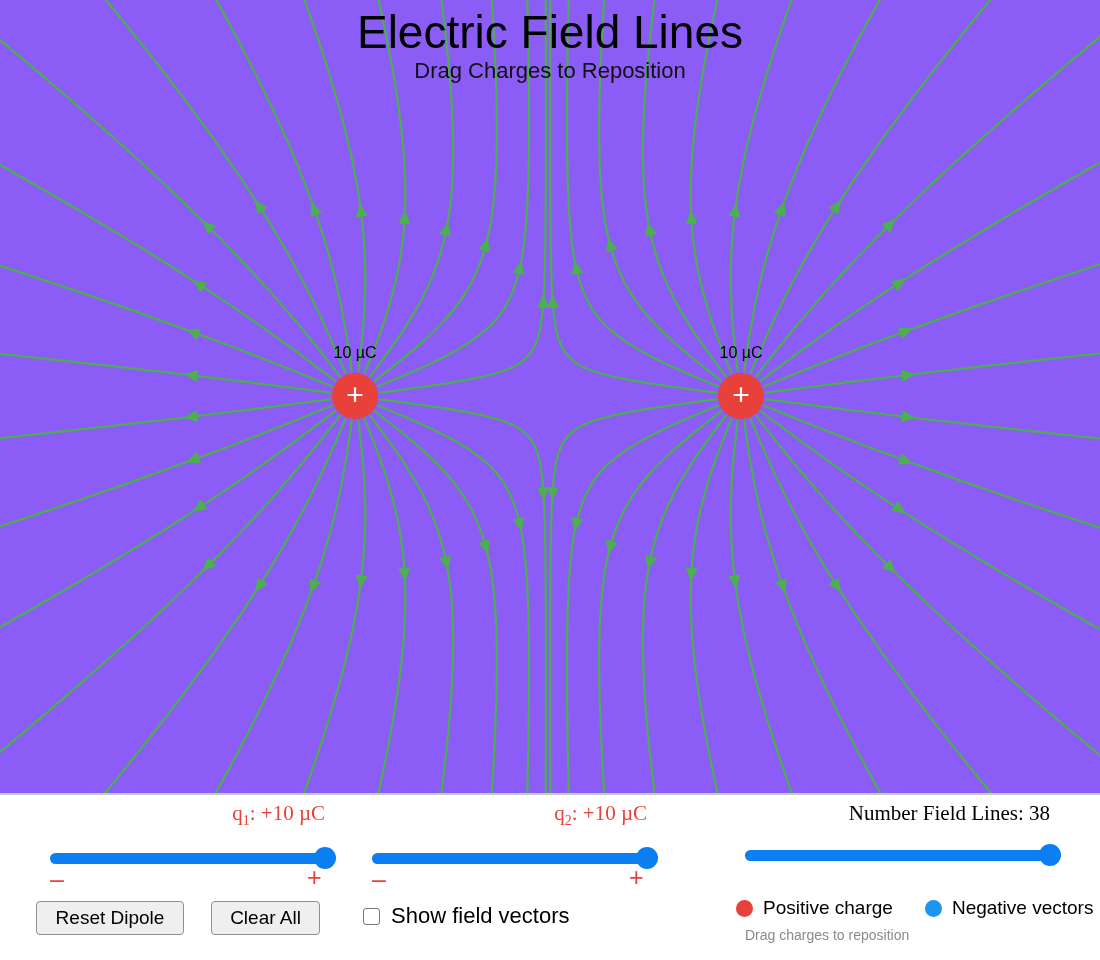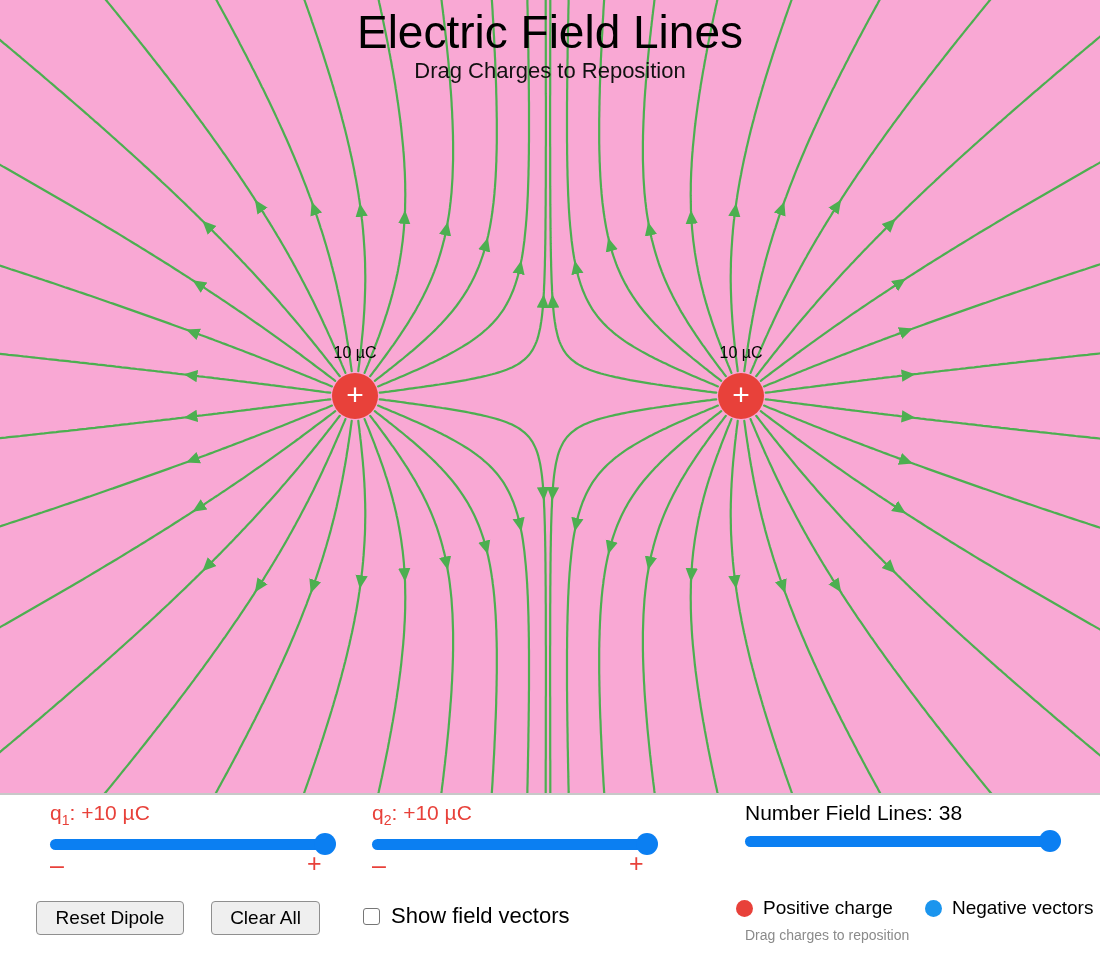--- a/index.html
+++ b/index.html
@@ -60,24 +60,24 @@
 
   
   #controls {
     position: absolute; left: 0; top: 797px;
     width: 1100px; height: 163px;
     background: #ffffff;
   }
 
   .slider-group { position: absolute; }
   .slider-label {
-    text-align: left; font-size: 21px;
-    font-family: Liberation Sans, sans-serif;
+    text-align: right; font-size: 21px;
+    font-family: Liberation Serif, serif;
     white-space: nowrap;
-    margin-bottom: 5px;
+    margin-bottom: 18px;
   }
   .slider-label .sub { font-size: 14px; vertical-align: sub; }
   .track-wrap { position: relative; height: 22px; }
   .track {
     position: absolute; top: 6px; left: 0;
     height: 11px; border-radius: 6px;
     background: #0b7ff2;
   }
   .thumb {
     position: absolute; top: 0;
@@ -123,21 +123,21 @@
     position: absolute;
     font-size: 14px; color: #8a8a8a;
     font-family: "Liberation Sans", sans-serif;
   }
 </style>
 </head>
 <body>
 
 <div id="app">
 
-  <div id="canvas-area" style="background: #f9a8d4;">
+  <div id="canvas-area" style="background: #8b5cf6;">
     <svg id="field-svg" viewBox="0 0 1100 795" preserveAspectRatio="none">
       <defs>
         <marker id="arrowhead" markerWidth="7" markerHeight="7" refX="3.2" refY="3.5" orient="auto" markerUnits="strokeWidth">
           <path d="M0,0.7 L6.2,3.5 L0,6.3 z" fill="#4CAF50"></path>
         </marker>
       </defs>
       <g id="lines-group">
           <path d="M379.8,399.3 L382.8,399.7 L385.7,400.1 L388.7,400.4 L391.7,400.8 L394.7,401.2 L397.6,401.6 L400.6,402.0 L403.6,402.4 L406.5,402.9 L409.5,403.3 L412.5,403.7 L415.5,404.1 L418.4,404.5 L421.4,404.9 L424.4,405.3 L427.3,405.8 L430.3,406.2 L433.3,406.6 L436.2,407.1 L439.2,407.5 L442.2,408.0 L445.1,408.4 L448.1,408.9 L451.1,409.4 L454.0,409.9 L457.0,410.4 L459.9,410.9 L462.9,411.4 L465.8,411.9 L468.8,412.5 L471.7,413.1 L474.7,413.7 L477.6,414.3 L480.6,414.9 L483.5,415.6 L486.4,416.2 L489.3,417.0 L492.2,417.7 L495.1,418.5 L498.0,419.4 L500.8,420.3 L503.7,421.3 L506.5,422.3 L509.3,423.4 L512.0,424.6 L514.7,426.0 L517.3,427.4 L519.9,429.0 L522.3,430.8 L524.6,432.6 L526.8,434.7 L528.9,436.9 L530.7,439.3 L532.4,441.8 L533.8,444.4 L535.1,447.1 L536.3,449.9 L537.3,452.7 L538.2,455.6 L538.9,458.5 L539.6,461.4 L540.2,464.3 L540.7,467.3 L541.2,470.3 L541.6,473.2 L542.0,476.2 L542.3,479.2 L542.6,482.2 L542.9,485.2 L543.1,488.1 L543.3,491.1 L543.5,494.1 L543.7,497.1 L543.9,500.1 L544.0,503.1 L544.1,506.1 L544.3,509.1 L544.4,512.1 L544.5,515.1 L544.6,518.1 L544.7,521.1 L544.8,524.1 L544.9,527.1 L544.9,530.1 L545.0,533.1 L545.1,536.1 L545.1,539.1 L545.2,542.1 L545.2,545.1 L545.3,548.1 L545.3,551.1 L545.4,554.1 L545.4,557.1 L545.4,560.1 L545.5,563.1 L545.5,566.1 L545.5,569.1 L545.5,572.1 L545.6,575.1 L545.6,578.1 L545.6,581.1 L545.6,584.1 L545.7,587.1 L545.7,590.1 L545.7,593.1 L545.7,596.1 L545.7,599.1 L545.7,602.1 L545.8,605.1 L545.8,608.1 L545.8,611.1 L545.8,614.1 L545.8,617.1 L545.8,620.1 L545.8,623.1 L545.8,626.1 L545.8,629.1 L545.8,632.1 L545.8,635.1 L545.8,638.1 L545.8,641.1 L545.8,644.1 L545.9,647.1 L545.9,650.1 L545.9,653.1 L545.9,656.1 L545.9,659.1 L545.9,662.1 L545.9,665.1 L545.9,668.1 L545.9,671.1 L545.9,674.1 L545.9,677.1 L545.9,680.1 L545.9,683.1 L545.9,686.1 L545.9,689.1 L545.9,692.1 L545.9,695.1 L545.8,698.1 L545.8,701.1 L545.8,704.1 L545.8,707.1 L545.8,710.1 L545.8,713.1 L545.8,716.1 L545.8,719.1 L545.8,722.1 L545.8,725.1 L545.8,728.1 L545.8,731.1 L545.8,734.1 L545.8,737.1 L545.8,740.1 L545.8,743.1 L545.8,746.1 L545.8,749.1 L545.8,752.1 L545.8,755.1 L545.8,758.1 L545.7,761.1 L545.7,764.1 L545.7,767.1 L545.7,770.1 L545.7,773.1 L545.7,776.1 L545.7,779.1 L545.7,782.1 L545.7,785.1 L545.7,788.1 L545.7,791.1 L545.7,794.1 L545.7,797.1 L545.7,800.1 L545.6,803.1 L545.6,806.1" fill="none" stroke="#4CAF50" stroke-width="2.2" stroke-linecap="round"></path>
           <path d="M543.3,491.1 L543.5,494.1" fill="none" stroke="#4CAF50" stroke-width="2.2" marker-end="url(#arrowhead)"></path>
           <path d="M378.1,405.6 L380.9,406.7 L383.6,407.9 L386.4,409.0 L389.2,410.2 L391.9,411.4 L394.7,412.5 L397.5,413.7 L400.2,414.9 L403.0,416.1 L405.7,417.3 L408.5,418.5 L411.2,419.7 L414.0,420.9 L416.7,422.1 L419.4,423.3 L422.2,424.6 L424.9,425.8 L427.6,427.1 L430.3,428.4 L433.0,429.6 L435.8,430.9 L438.4,432.3 L441.1,433.6 L443.8,435.0 L446.5,436.3 L449.1,437.7 L451.8,439.2 L454.4,440.6 L457.0,442.1 L459.6,443.6 L462.2,445.1 L464.7,446.7 L467.3,448.3 L469.8,449.9 L472.3,451.6 L474.7,453.4 L477.1,455.1 L479.5,457.0 L481.9,458.8 L484.1,460.8 L486.4,462.7 L488.6,464.8 L490.7,466.9 L492.8,469.0 L494.8,471.3 L496.8,473.5 L498.7,475.9 L500.5,478.3 L502.2,480.7 L503.9,483.2 L505.4,485.8 L506.9,488.4 L508.3,491.0 L509.7,493.7 L510.9,496.4 L512.1,499.2 L513.3,502.0 L514.3,504.8 L515.3,507.6 L516.2,510.5 L517.1,513.3 L517.9,516.2 L518.6,519.1 L519.4,522.1 L520.0,525.0 L520.6,527.9 L521.2,530.9 L521.8,533.8 L522.3,536.8 L522.8,539.7 L523.2,542.7 L523.6,545.7 L524.0,548.6 L524.4,551.6 L524.7,554.6 L525.0,557.6 L525.3,560.6 L525.6,563.5 L525.9,566.5 L526.1,569.5 L526.4,572.5 L526.6,575.5 L526.8,578.5 L527.0,581.5 L527.2,584.5 L527.3,587.5 L527.5,590.5 L527.6,593.5 L527.8,596.5 L527.9,599.5 L528.0,602.5 L528.1,605.5 L528.2,608.5 L528.3,611.5 L528.4,614.5 L528.5,617.5 L528.5,620.5 L528.6,623.5 L528.7,626.5 L528.7,629.5 L528.8,632.5 L528.8,635.5 L528.9,638.5 L528.9,641.5 L528.9,644.5 L528.9,647.5 L529.0,650.5 L529.0,653.5 L529.0,656.5 L529.0,659.5 L529.0,662.5 L529.0,665.5 L529.0,668.5 L529.0,671.5 L529.0,674.5 L529.0,677.5 L529.0,680.5 L529.0,683.5 L529.0,686.5 L529.0,689.5 L528.9,692.5 L528.9,695.5 L528.9,698.5 L528.9,701.5 L528.8,704.5 L528.8,707.5 L528.8,710.5 L528.7,713.5 L528.7,716.5 L528.7,719.5 L528.6,722.5 L528.6,725.5 L528.5,728.5 L528.5,731.5 L528.4,734.5 L528.4,737.5 L528.4,740.5 L528.3,743.5 L528.3,746.5 L528.2,749.5 L528.1,752.5 L528.1,755.5 L528.0,758.5 L528.0,761.5 L527.9,764.5 L527.9,767.5 L527.8,770.5 L527.7,773.5 L527.7,776.4 L527.6,779.4 L527.6,782.4 L527.5,785.4 L527.4,788.4 L527.4,791.4 L527.3,794.4 L527.2,797.4 L527.2,800.4 L527.1,803.4 L527.0,806.4" fill="none" stroke="#4CAF50" stroke-width="2.2" stroke-linecap="round"></path>

